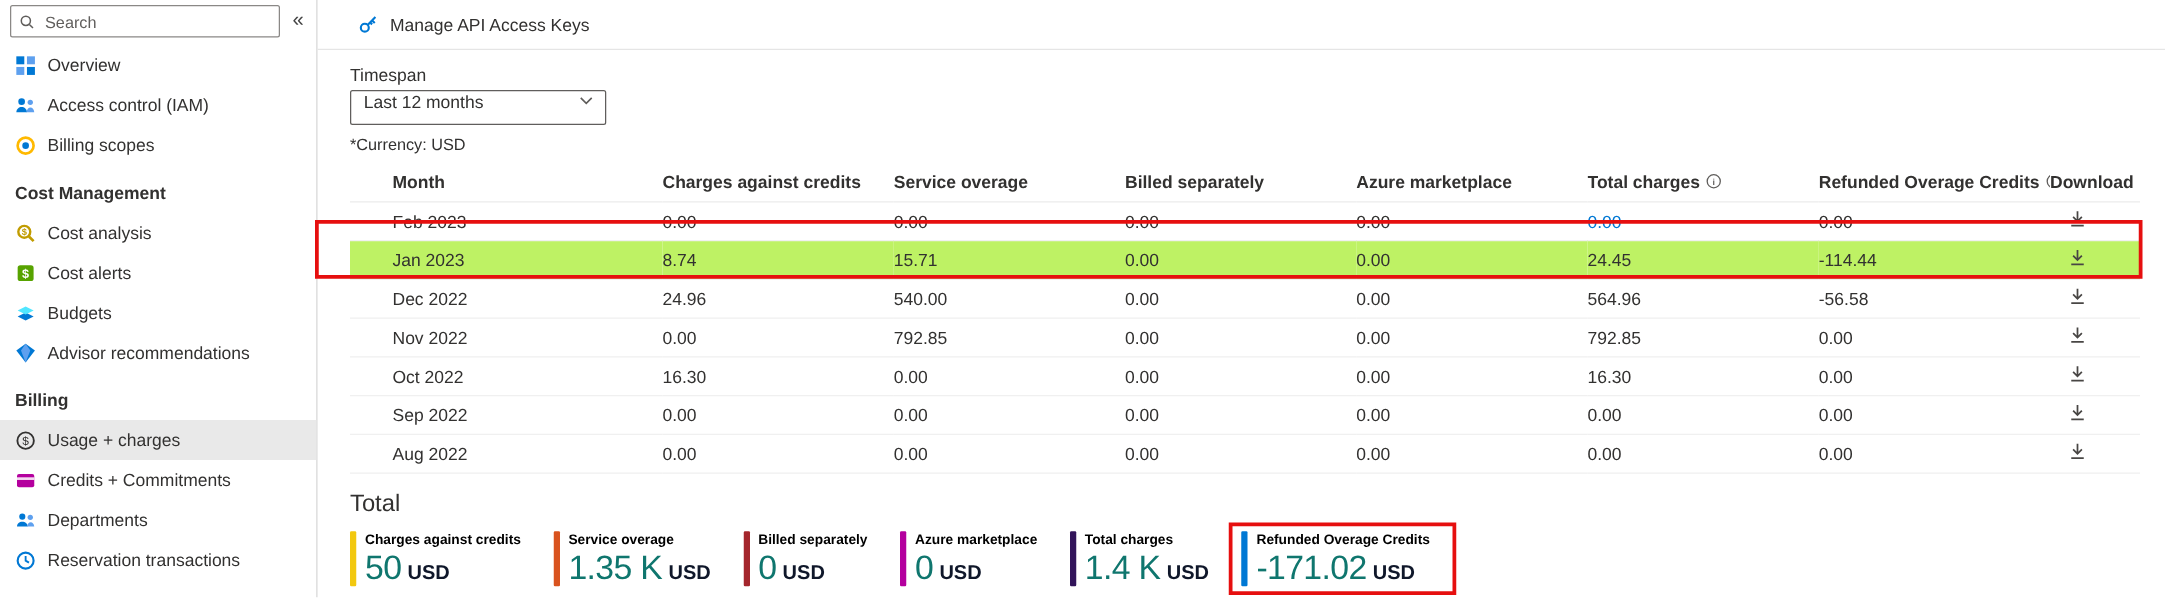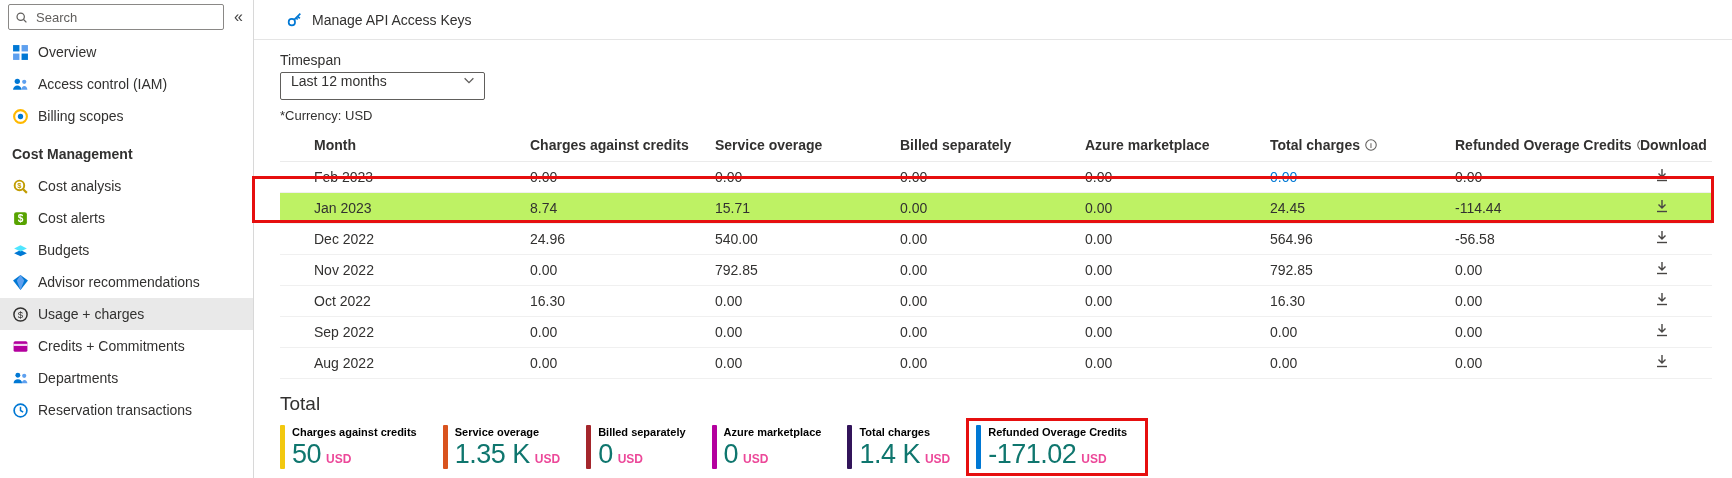--- a/index.html
+++ b/index.html
@@ -46,21 +46,21 @@
   .dl-btn { display:inline-flex; width:16px; height:16px; cursor:pointer; margin-left:14px; }
 
   
   .total-title { font-size:19px; font-weight:400; color:#323130; margin:14px 0 10px; }
   .cards { display:flex; align-items:flex-start; }
   .card { display:flex; margin-right:26px; }
   .card-bar { width:5px; border-radius:1px; margin-right:7px; align-self:stretch; }
   .card-label { font-size:11px; font-weight:700; color:#000; line-height:14px; white-space:nowrap; }
   .card-value-row { display:flex; align-items:baseline; gap:5px; }
   .card-value { font-size:27px; font-weight:400; color:#0f766e; line-height:30px; letter-spacing:-0.5px; }
-  .card-unit { font-size:12px; font-weight:700; color:#ec4899; }
+  .card-unit { font-size:16px; font-weight:700; color:#0f172a; }
   .card-annotation { border:3px solid #e60f0f; padding:4px 18px 4px 7px; margin:-7px 0 0 -10px; }
   .card-annotation .card { margin-right:0; }
 
   
   .row-annotation { position:absolute; left:252px; top:176px; width:1462px; height:47px; border:3px solid #e60f0f; pointer-events:none; }
 </style>
 </head>
 <body>
 
 <div class="layout">
@@ -145,20 +145,21 @@
       <div class="nav-item">
         <span class="icon16">
           <svg viewBox="0 0 16 16">
               <path d="M8 1l7 5-7 9-7-9z" fill="#0078d4"></path>
               <path d="M8 1l3.5 5L8 15 4.5 6z" fill="#5ea0ef"></path>
             </svg>
         </span>
         <span>Advisor recommendations</span>
       </div>
 
+      <div class="section-header">Billing</div>
 
       <div class="nav-item selected">
         <span class="icon16">
           <svg viewBox="0 0 16 16">
               <circle cx="8" cy="8" r="6.2" fill="none" stroke="#323130" stroke-width="1.4"></circle>
               <text x="8" y="11.2" font-size="9" fill="#323130" text-anchor="middle">$</text>
             </svg>
         </span>
         <span>Usage + charges</span>
       </div>

